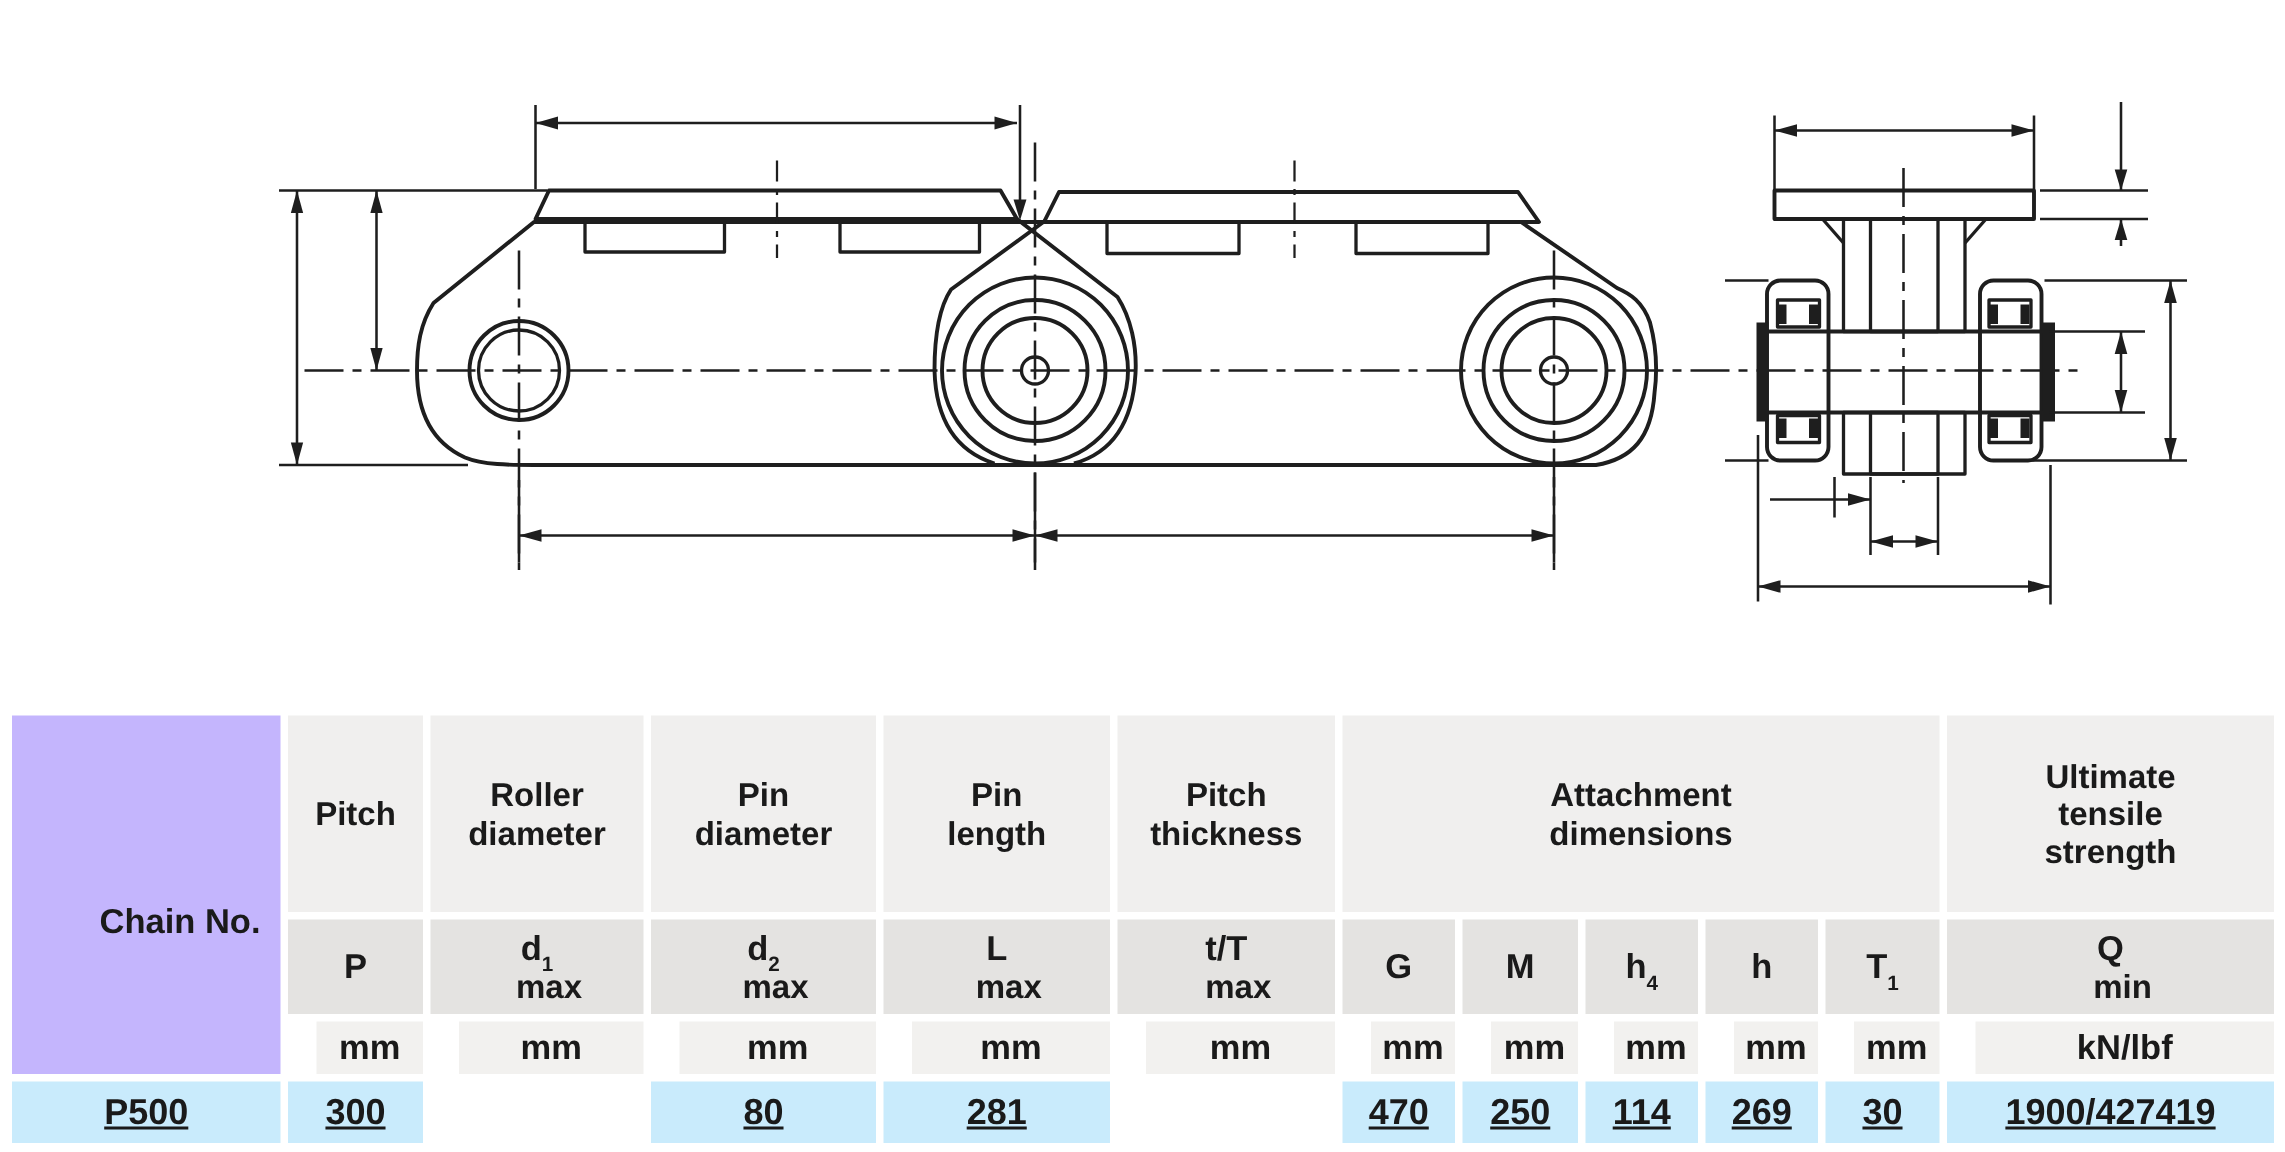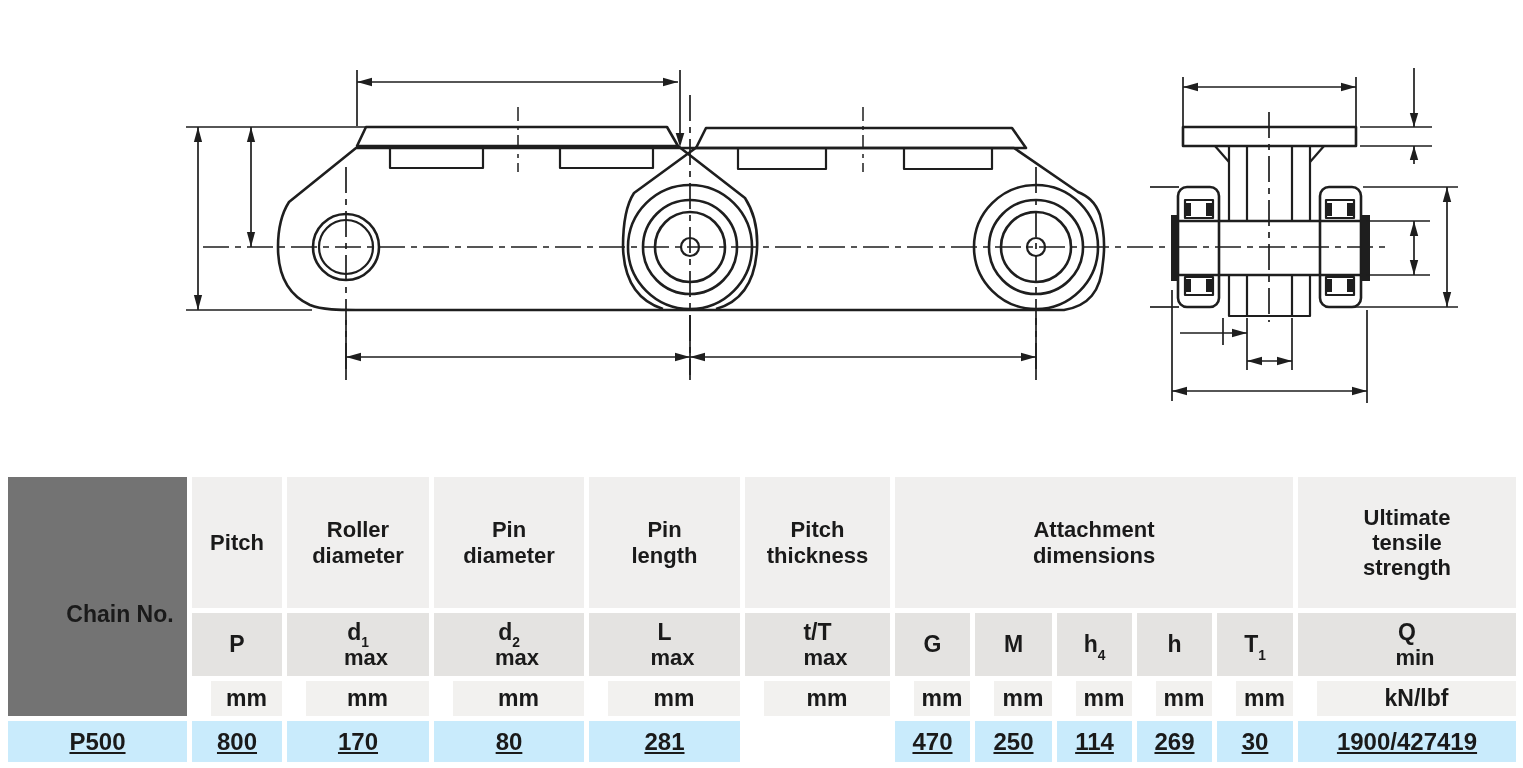--- a/index.html
+++ b/index.html
@@ -14,21 +14,21 @@
     grid-template-columns:179px 90px 142px 150px 151px 145px 75px 77px 75px 75px 76px 1fr;
     grid-template-rows:131px 63px 35px 41px;
     gap:5px;background:#fff;
     color:#1a1a1a;font-weight:700;text-align:center;
   }
   .cell{display:flex;flex-direction:column;align-items:center;justify-content:center;line-height:1.14;}
   .c-name{background:#f0efee;font-size:22px;}
   .c-sym{background:#e4e3e1;font-size:23px;}
   .c-unit{background:#f2f1ef;font-size:23px;margin-left:19px;}
   .c-data{background:#c9ebfc;font-size:24px;text-decoration:underline;}
-  .c-chain{background:#737373;grid-row:1/span 3;grid-column:1;font-size:23px;padding-top:36px;padding-left:45px;}
+  .c-chain{background:#c4b5fd;grid-row:1/span 3;grid-column:1;font-size:23px;padding-top:36px;padding-left:45px;}
   .span-att{grid-column:7/span 5;}
   sub{font-size:0.6em;font-weight:700;position:relative;bottom:-0.12em;line-height:0;}
   .maxline{font-size:22px;margin-left:16px;}
 
   
   .ol{fill:none;stroke:#1e1e1e;stroke-width:2.6;stroke-linejoin:round;}
   .ol2{fill:none;stroke:#1e1e1e;stroke-width:2.2;stroke-linejoin:round;}
   .dim{fill:none;stroke:#1e1e1e;stroke-width:1.7;}
   .cl{fill:none;stroke:#1e1e1e;stroke-width:1.7;stroke-dasharray:26 6 6 6;}
   .clm{fill:none;stroke:#1e1e1e;stroke-width:1.5;stroke-dasharray:14 5 4 5;}
@@ -276,22 +276,21 @@
     <div class="cell c-unit" style="grid-column:5;grid-row:3">mm</div>
     <div class="cell c-unit" style="grid-column:6;grid-row:3">mm</div>
     <div class="cell c-unit" style="grid-column:7;grid-row:3">mm</div>
     <div class="cell c-unit" style="grid-column:8;grid-row:3">mm</div>
     <div class="cell c-unit" style="grid-column:9;grid-row:3">mm</div>
     <div class="cell c-unit" style="grid-column:10;grid-row:3">mm</div>
     <div class="cell c-unit" style="grid-column:11;grid-row:3">mm</div>
     <div class="cell c-unit" style="grid-column:12;grid-row:3">kN/lbf</div>
 
     <div class="cell c-data" style="grid-column:1;grid-row:4">P500</div>
-    <div class="cell c-data" style="grid-column:2;grid-row:4">800</div>
-    <div class="cell c-data" style="grid-column:3;grid-row:4">170</div>
+    <div class="cell c-data" style="grid-column:2;grid-row:4">300</div>
     <div class="cell c-data" style="grid-column:4;grid-row:4">80</div>
     <div class="cell c-data" style="grid-column:5;grid-row:4">281</div>
     <div class="cell c-data" style="grid-column:7;grid-row:4">470</div>
     <div class="cell c-data" style="grid-column:8;grid-row:4">250</div>
     <div class="cell c-data" style="grid-column:9;grid-row:4">114</div>
     <div class="cell c-data" style="grid-column:10;grid-row:4">269</div>
     <div class="cell c-data" style="grid-column:11;grid-row:4">30</div>
     <div class="cell c-data" style="grid-column:12;grid-row:4">1900/427419</div>
   </div>
 </div>

